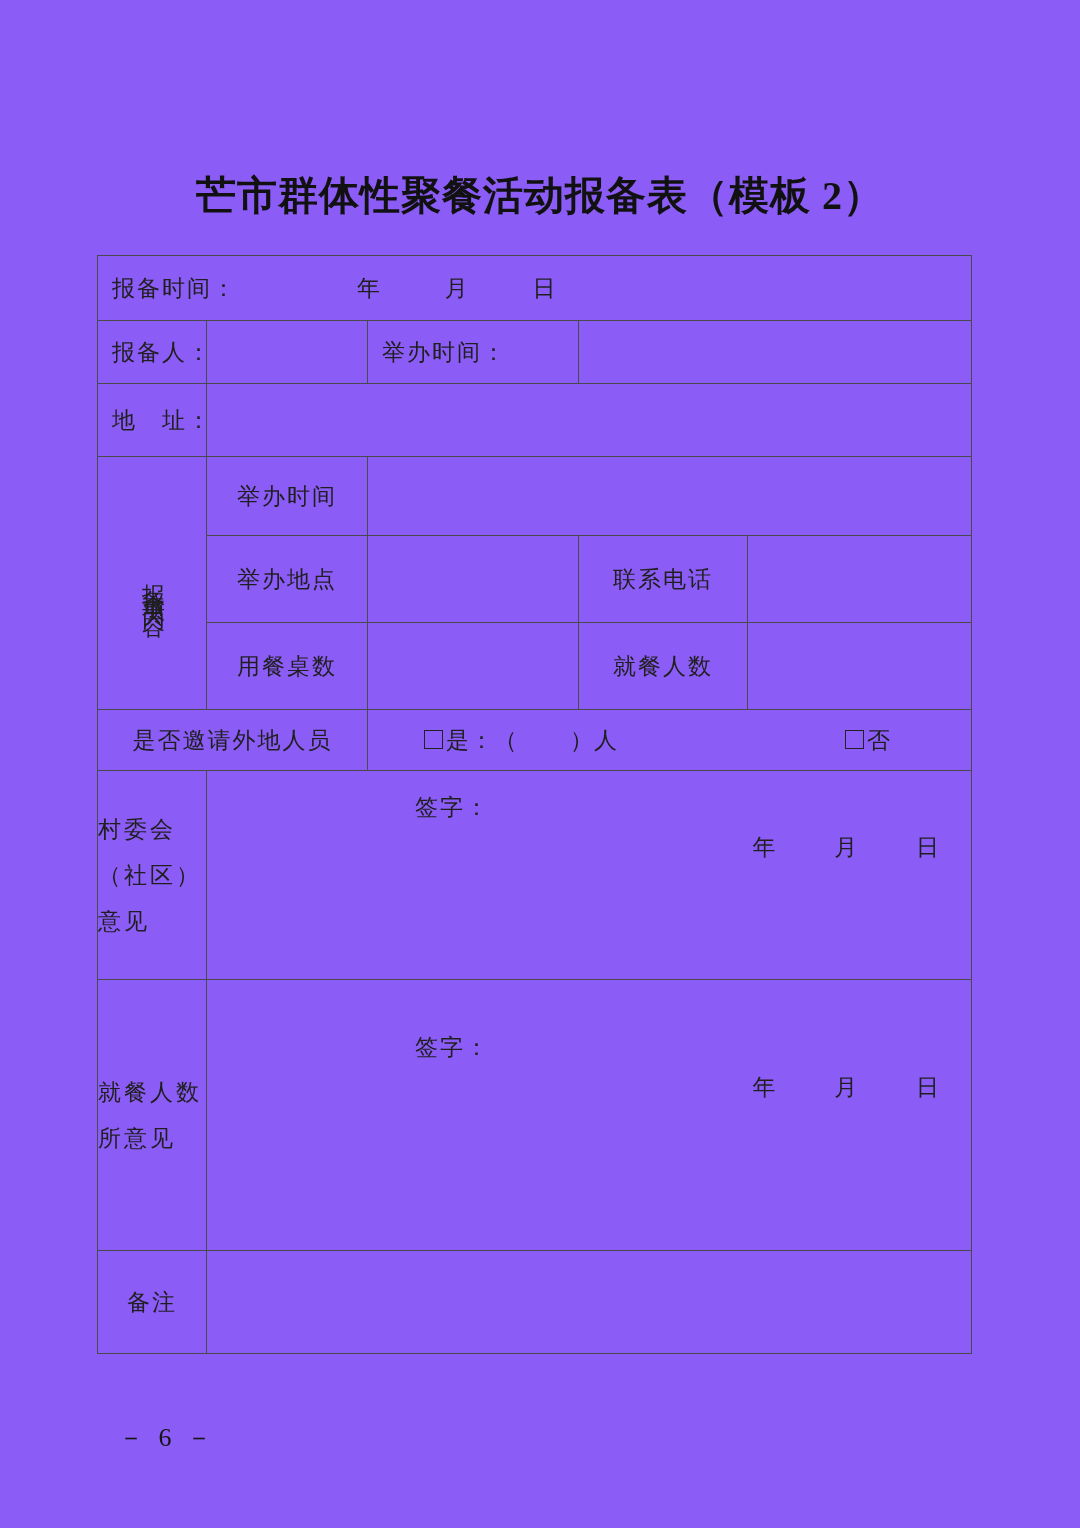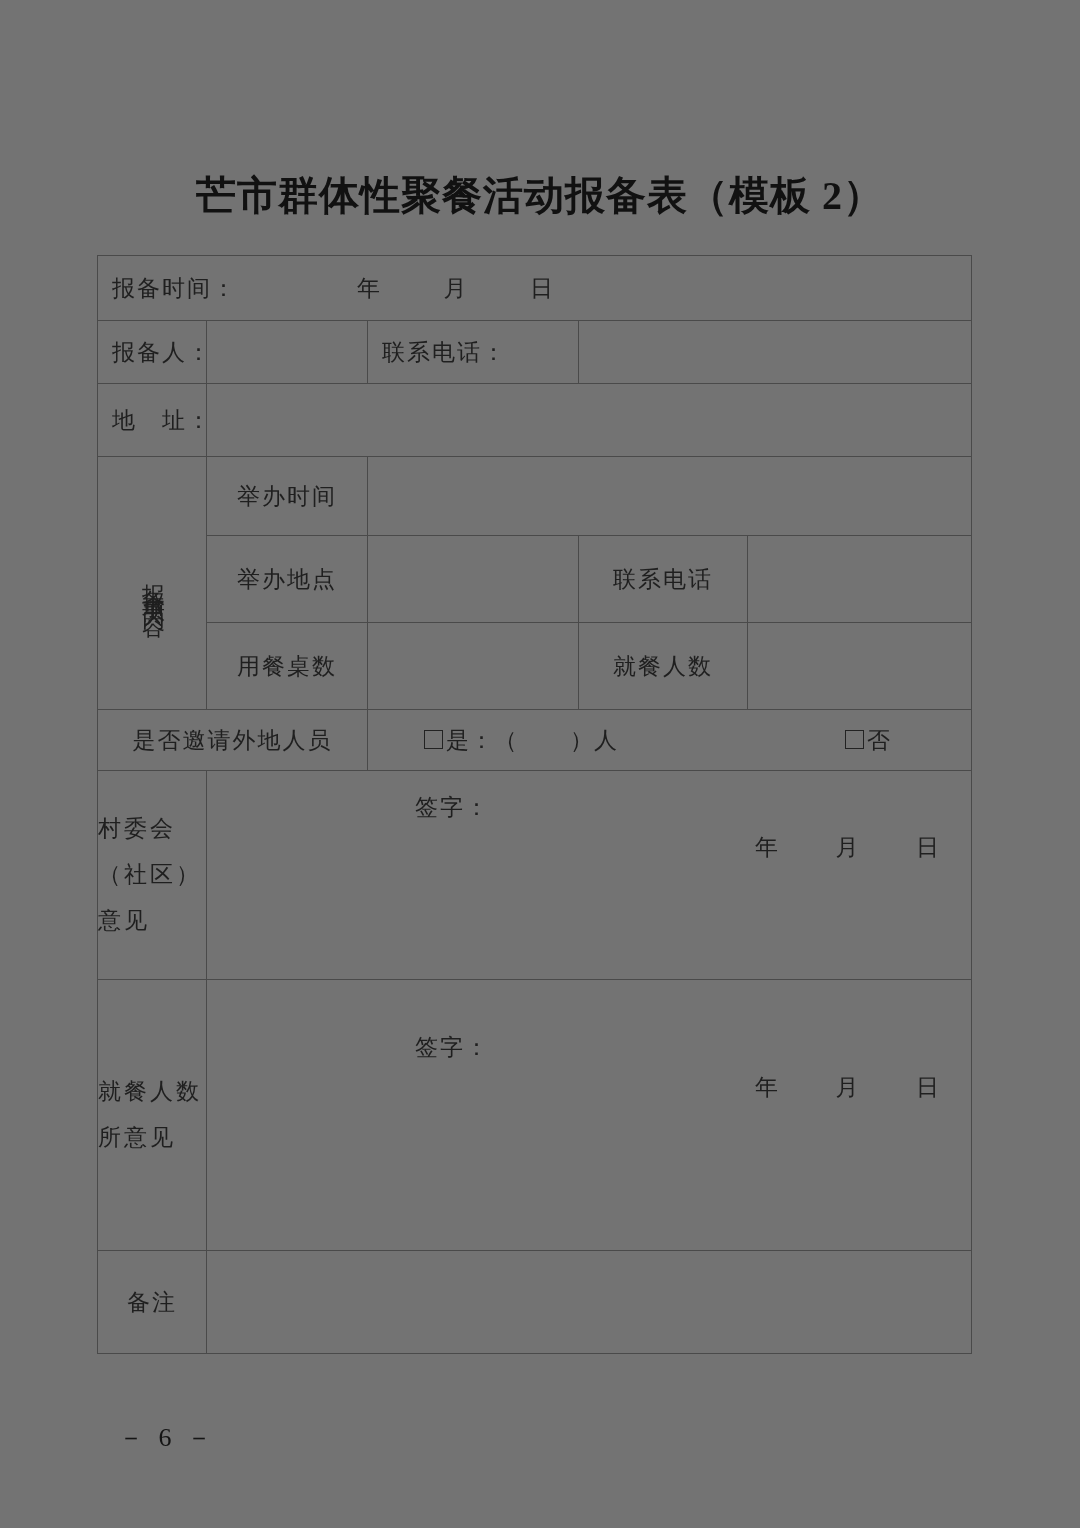--- a/index.html
+++ b/index.html
@@ -14,21 +14,21 @@
     color: #1a1a1a;
     position: relative;
     overflow: hidden;
   }
 
   .page {
     position: absolute;
     left: 0; top: 0;
     width: 1080px;
     height: 1528px;
-    background: #737373;
+    background: #8b5cf6;
   }
 
   
   .doc-title {
     position: absolute;
     left: 0;
     top: 168px;
     width: 1080px;
     text-align: center;
     font-size: 40px;
@@ -47,21 +47,21 @@
     width: 874px;
     border-collapse: collapse;
     table-layout: fixed;
     font-size: 23px;
     color: #1f1f1f;
   }
   .form-table td {
     border: 1px solid #4a4a4a;
     padding: 0;
     vertical-align: middle;
-    font-family: Liberation Serif, serif;
+    font-family: Liberation Sans, sans-serif;
     margin-left: 13px;
   }
 
   .cell-pad {
     padding: 0 14px;
   }
 
   .lbl-left {
     white-space: nowrap;
     letter-spacing: 2px;
@@ -198,21 +198,21 @@
     </tr>
 
     <tr>
       <td style="height:62px;">
         <div class="cell-pad lbl-left">报备人：</div>
       </td>
       <td>
         <div class="cell-pad"></div>
       </td>
       <td>
-        <div class="cell-pad lbl-left">联系电话：</div>
+        <div class="cell-pad lbl-left">举办时间：</div>
       </td>
       <td colspan="2">
         <div class="cell-pad"></div>
       </td>
     </tr>
 
     <tr>
       <td style="height:72px;">
         <div class="cell-pad lbl-left">地　址：</div>
       </td>

